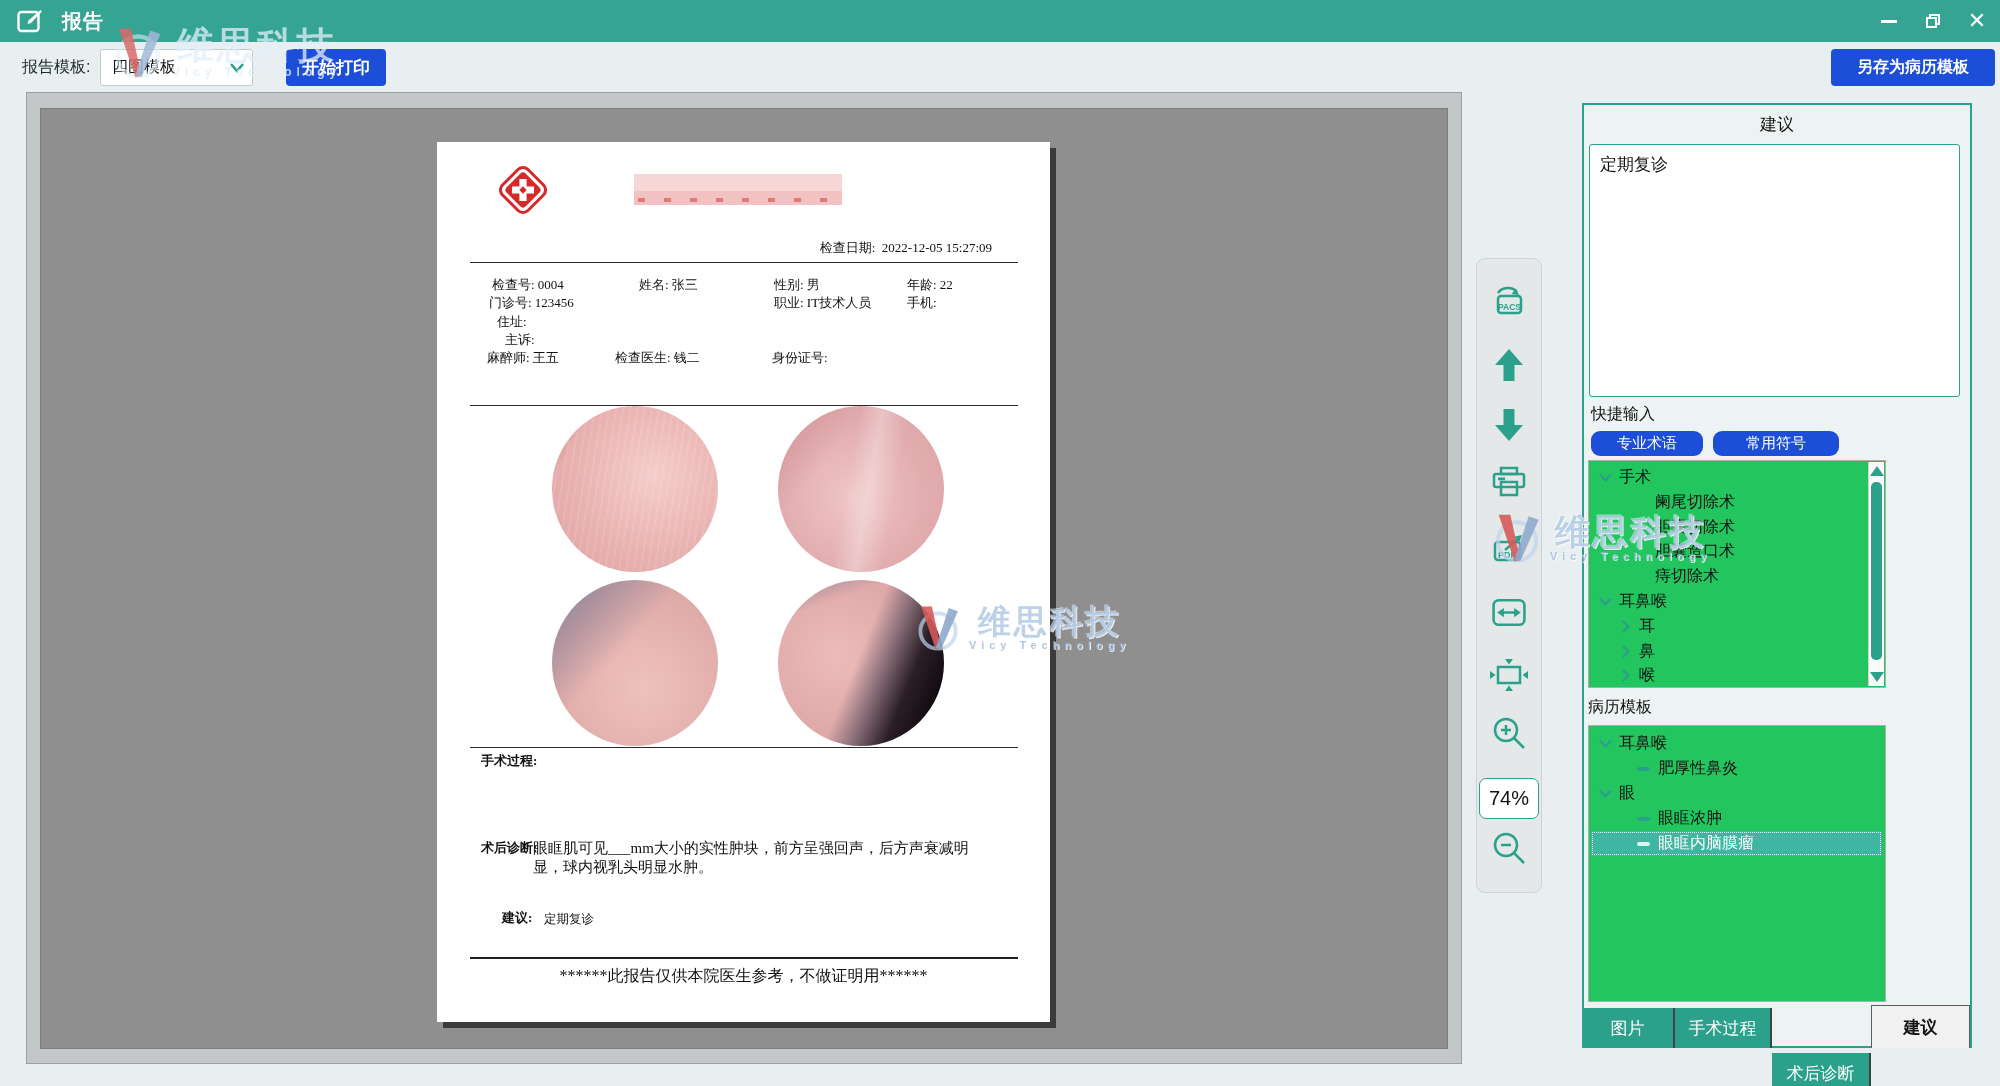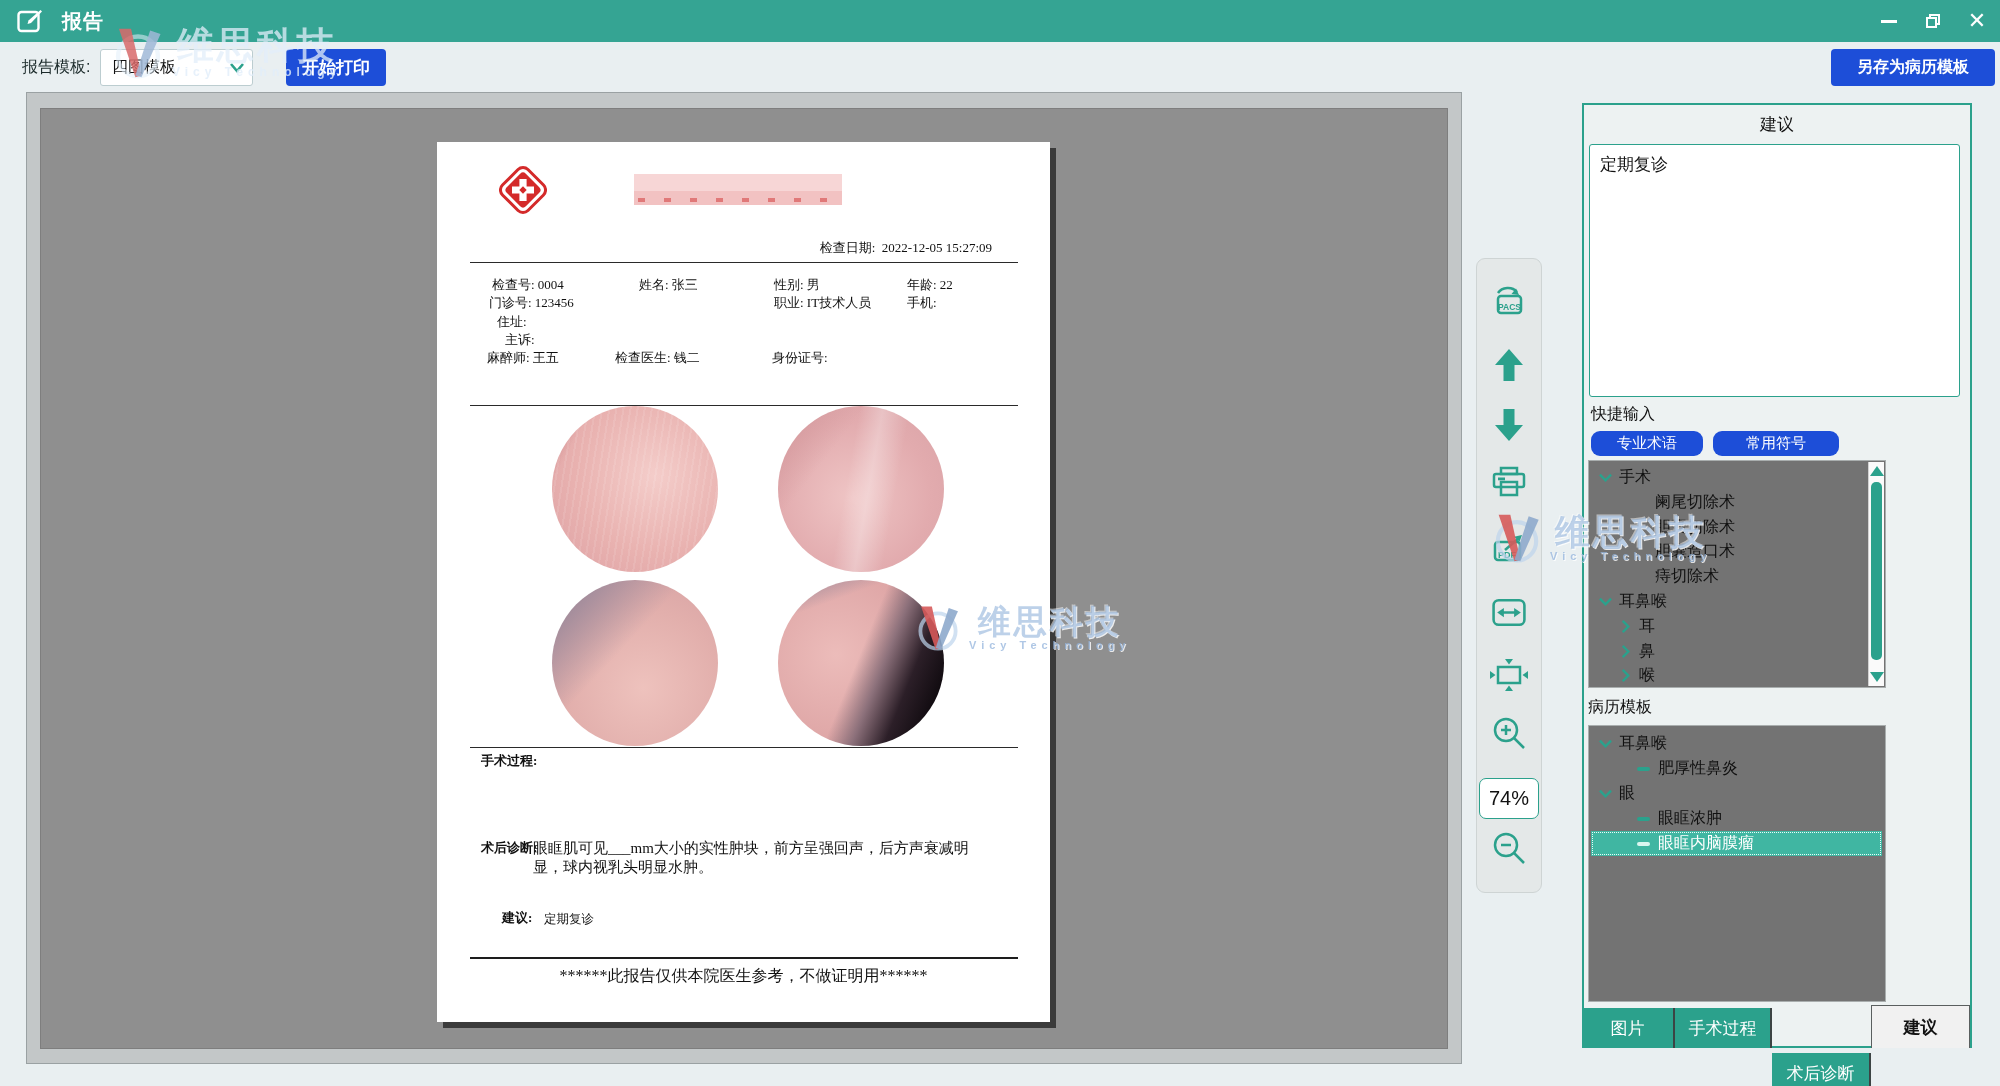--- a/index.html
+++ b/index.html
@@ -83,21 +83,21 @@
   .panel { position:absolute; left:1582px; top:103px; width:390px; height:945px;
            border:2px solid #2ba18c; background:#edf2f2; }
   .panel-h { position:absolute; left:0; top:8px; width:100%; text-align:center; font-size:17px; color:#111; }
   .sugg-area { position:absolute; left:5px; top:39px; width:371px; height:253px; background:#fff;
                border:1px solid #2ba18c; border-radius:3px; resize:none; outline:none;
                font-family:"Liberation Sans",sans-serif; font-size:17px; color:#111; padding:8px 10px; }
   .quick-lbl { position:absolute; left:7px; top:299px; font-size:16px; color:#111; }
   .qbtn { position:absolute; top:326px; height:25px; border-radius:9px; font-size:15px; font-weight:normal; }
   .qbtn1 { left:7px; width:112px; }
   .qbtn2 { left:129px; width:126px; }
-  .treebox { position:absolute; left:4px; width:298px; background:#737373; border:1px solid #a9aeae; }
+  .treebox { position:absolute; left:4px; width:298px; background:#22c55e; border:1px solid #a9aeae; }
   .tree1 { top:355px; height:228px; overflow:hidden; }
   .tree2 { top:620px; height:277px; overflow:hidden; }
   .trow { position:absolute; left:2px; right:20px; height:25px; display:flex; align-items:center;
           font-size:16px; color:#111; white-space:nowrap; cursor:default; }
   .tree2 .trow { right:3px; }
   .trow.sel { background:#40b6a2; color:#fff; outline:1px dotted #e8fffa; outline-offset:-2px; }
   .chev { display:inline-flex; width:16px; justify-content:center; margin-right:6px; }
   .dash { display:inline-block; width:13px; height:4px; border-radius:2px; background:#2ba18c; margin-right:8px; }
   .trow.sel .dash { background:#d9f6f0; }
   .mt-lbl { position:absolute; left:4px; top:592px; font-size:16px; color:#111; }

